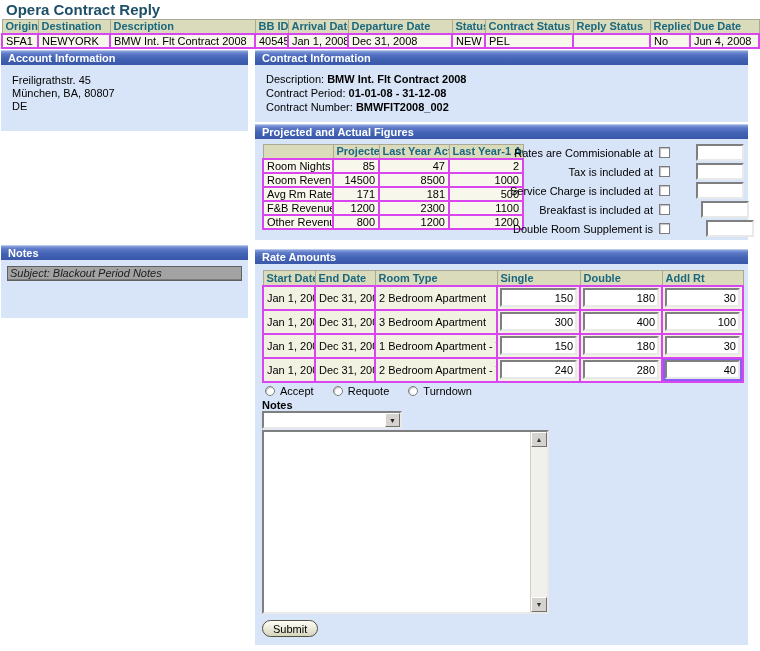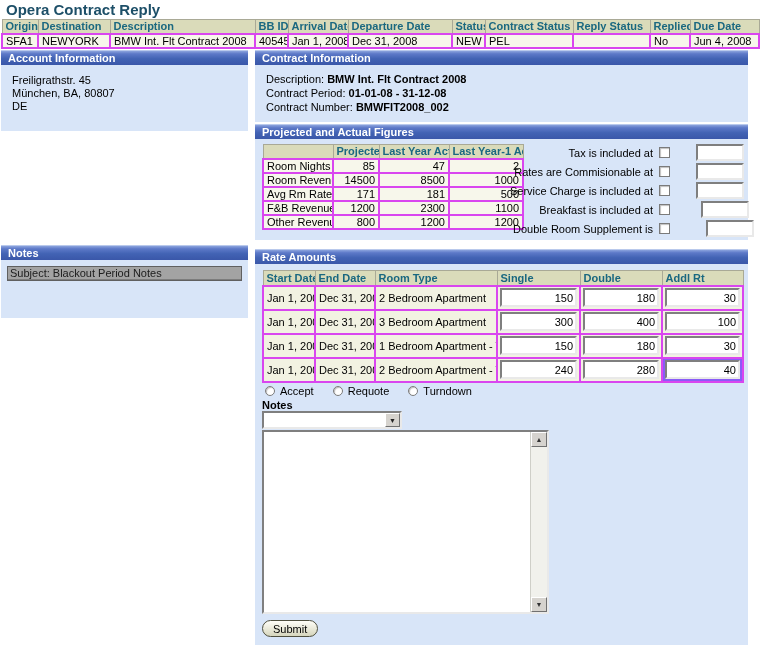--- a/index.html
+++ b/index.html
@@ -33,21 +33,21 @@
   input.text { font: 11px "Liberation Sans", sans-serif; outline: none; padding: 0 2px; }
 
   .opt-row { display: flex; align-items: center; height: 19px; }
   .opt-label { flex: 0 0 398px; text-align: right; }
   .checkbox { flex: 0 0 11px; width: 11px; height: 11px; border: 1px solid #7b7b7b; background: #fff;
               margin-left: 6px; box-shadow: inset 1px 1px 1px rgba(0,0,0,.25); }
   .opt-input { width: 48px; height: 17px; }
   .ml26 { margin-left: 26px; } .ml31 { margin-left: 31px; } .ml36 { margin-left: 36px; }
 
   .notes-box { margin: 6px; border: 1px solid #606060; background: #fff; }
-  .notes-subject { background: #a3a3a3; color: #1c1c1c; padding: 0 2px;
+  .notes-subject { background: #a3a3a3; font-style: italic; color: #1c1c1c; padding: 0 2px;
                    height: 13px; line-height: 13px; border-bottom: 1px solid #7c7c7c; }
   .notes-text { padding: 1px 2px; line-height: 14px; }
 
   .rate-table th { height: 15px; }
   .rate-table td { height: 24px; }
   .rate-table td.inp-cell { padding: 0 2px; }
   .rate-input { width: 100%; height: 19px; text-align: right; }
 
   .radio-item { display: inline-flex; align-items: center; margin-right: 16px; }
   .radio { width: 10px; height: 10px; border: 1px solid #7b7b7b; border-radius: 50%; background: #fff;
@@ -190,26 +190,26 @@
         <td>Other Revenue</td>
         <td class="num">800</td>
         <td class="num">1200</td>
         <td class="num">1200</td>
       </tr>
     </tbody>
       </table>
 
     <div class="abs" style="left:0; top:4px; width:493px;">
       <div class="opt-row">
+        <div class="opt-label">Rates are Commisionable at</div>
+        <div class="checkbox"></div>
+        <input class="text sunken opt-input ml26" style="">
+      </div>
+      <div class="opt-row">
         <div class="opt-label">Tax is included at</div>
-        <div class="checkbox"></div>
-        <input class="text sunken opt-input ml26" style="">
-      </div>
-      <div class="opt-row">
-        <div class="opt-label">Rates are Commisionable at</div>
         <div class="checkbox"></div>
         <input class="text sunken opt-input ml26" style="">
       </div>
       <div class="opt-row">
         <div class="opt-label">Service Charge is included at</div>
         <div class="checkbox"></div>
         <input class="text sunken opt-input ml26" style="">
       </div>
       <div class="opt-row">
         <div class="opt-label">Breakfast is included at</div>

